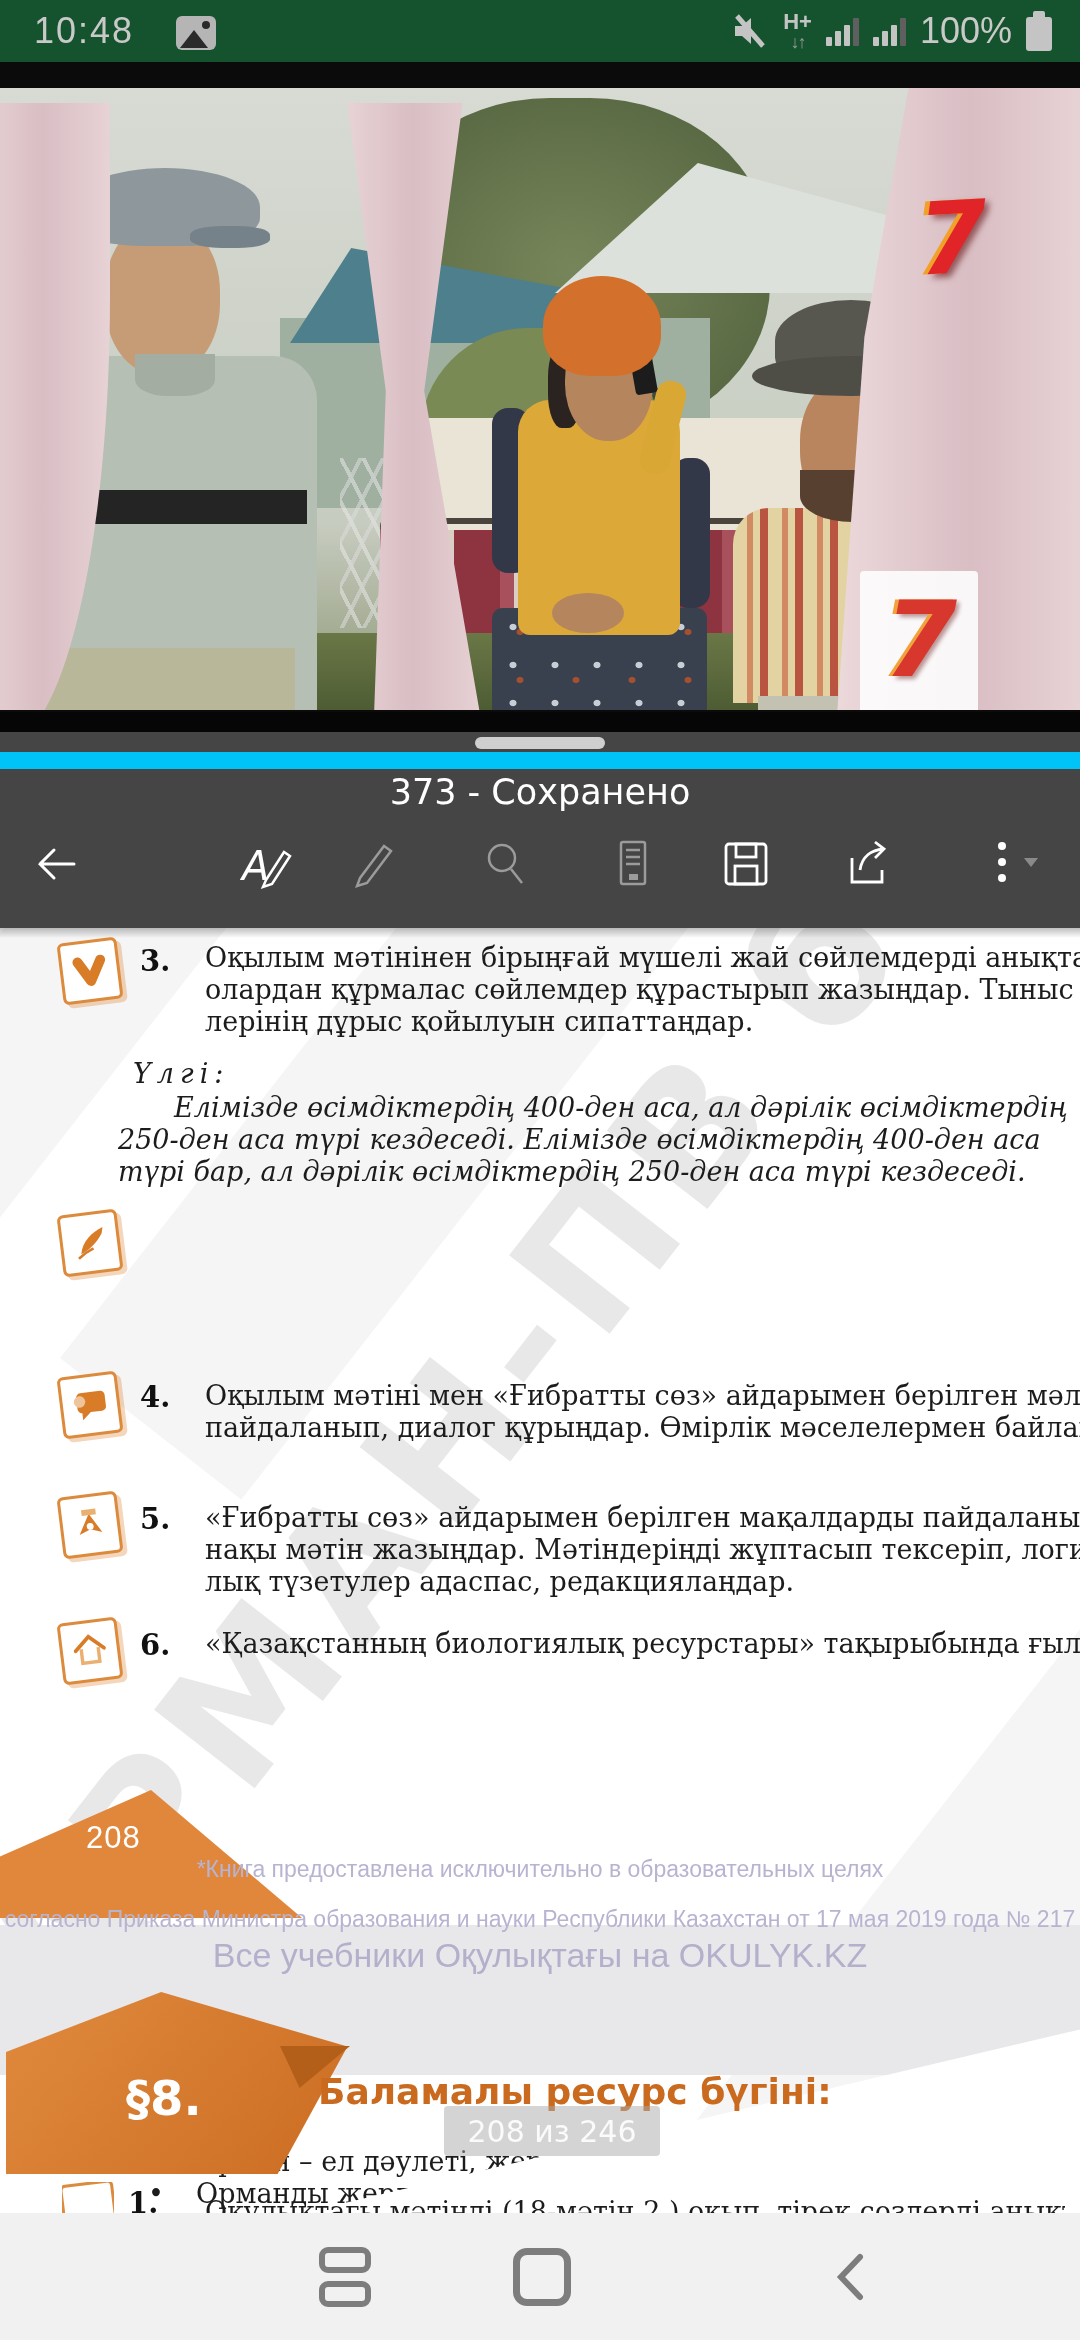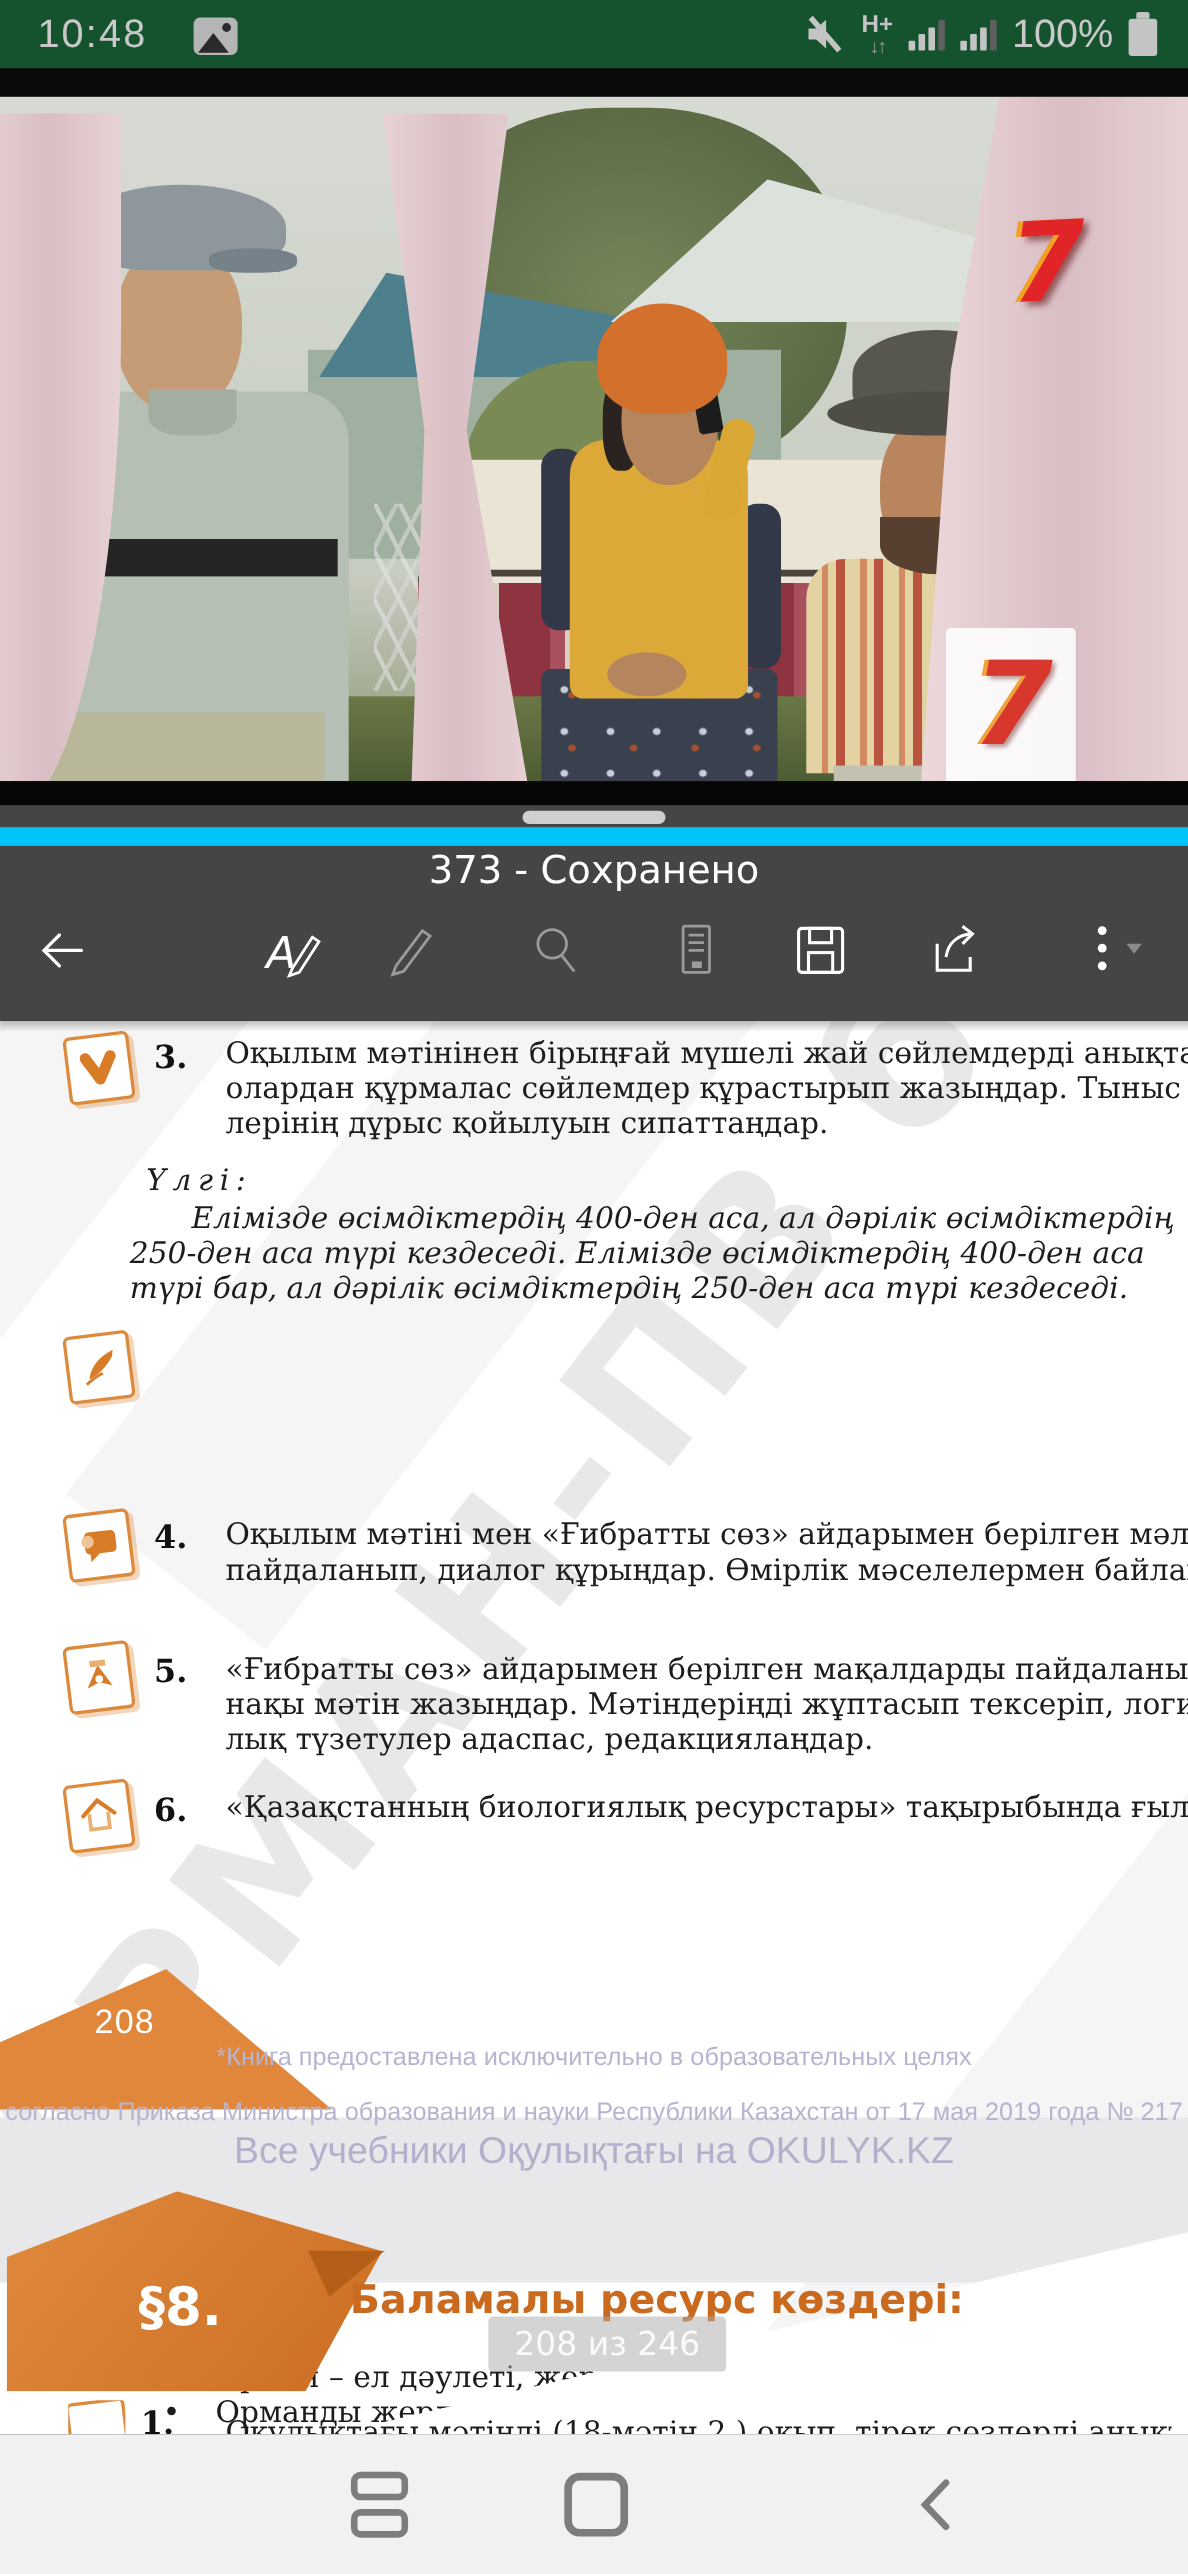--- a/index.html
+++ b/index.html
@@ -395,21 +395,21 @@
   <div class="legal" style="top:978px;">согласно Приказа Министра образования и науки Республики Казахстан от 17 мая 2019 года № 217</div>
 
   <div class="okband"></div>
   <div class="okwedge"></div>
   <div class="oktext">Все учебники Оқулықтағы на OKULYK.KZ</div>
 
   <div class="s8">
     <span>§8.</span>
   </div>
   <div class="s8fold"></div>
-  <div class="secttitle" style="top:1143px;">Баламалы ресурс көздері:</div>
+  <div class="secttitle" style="top:1143px;">Баламалы ресурс бүгіні:</div>
   <div class="toast">208 из 246</div>
 
   <div class="fragicon">
       <div class="bx"></div>
     </div>
   <div class="itemnum fragnum">1.</div>
   <div class="frag">Оқулықтағы мәтінді (18-мәтін 2.) оқып, тірек сөздерді анықтап, б</div>
 </div>
 
 <div id="navbar" class="abs">

